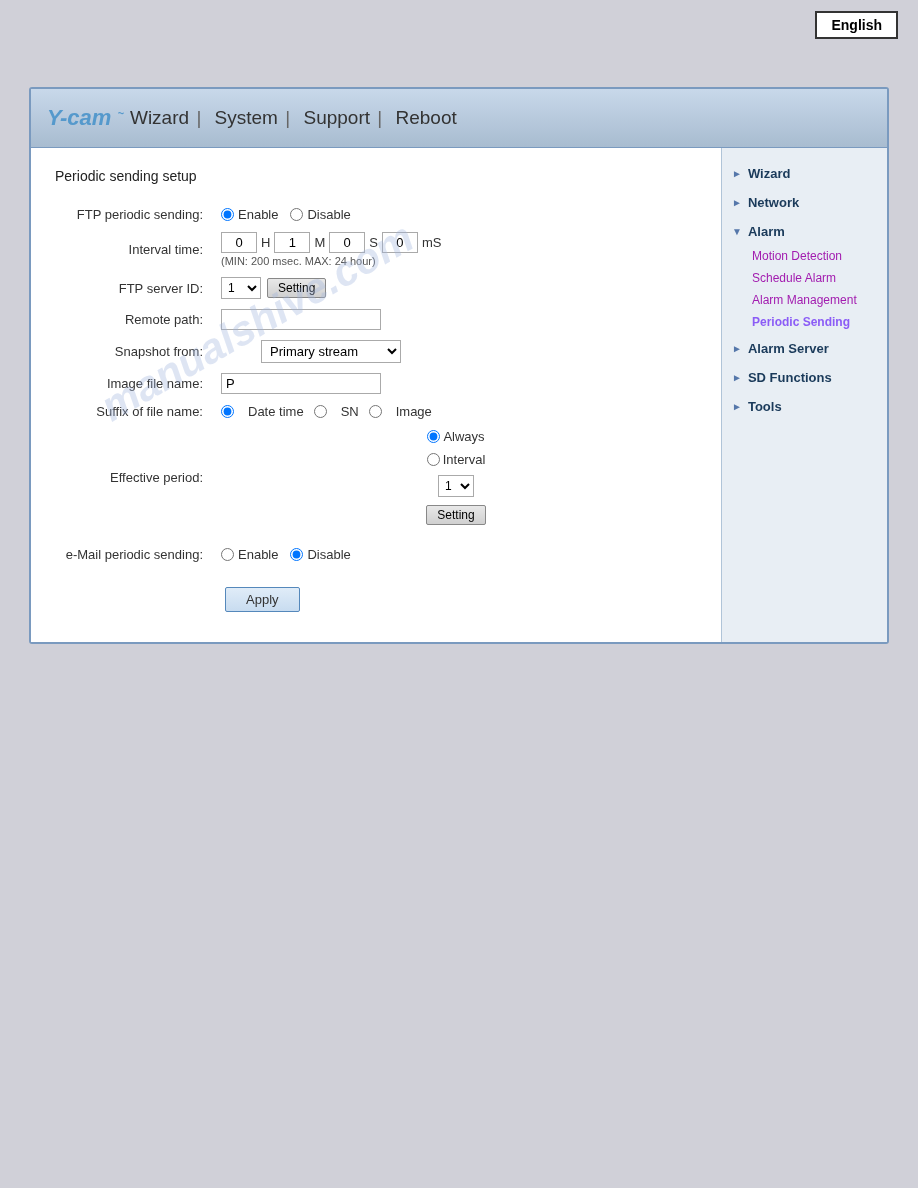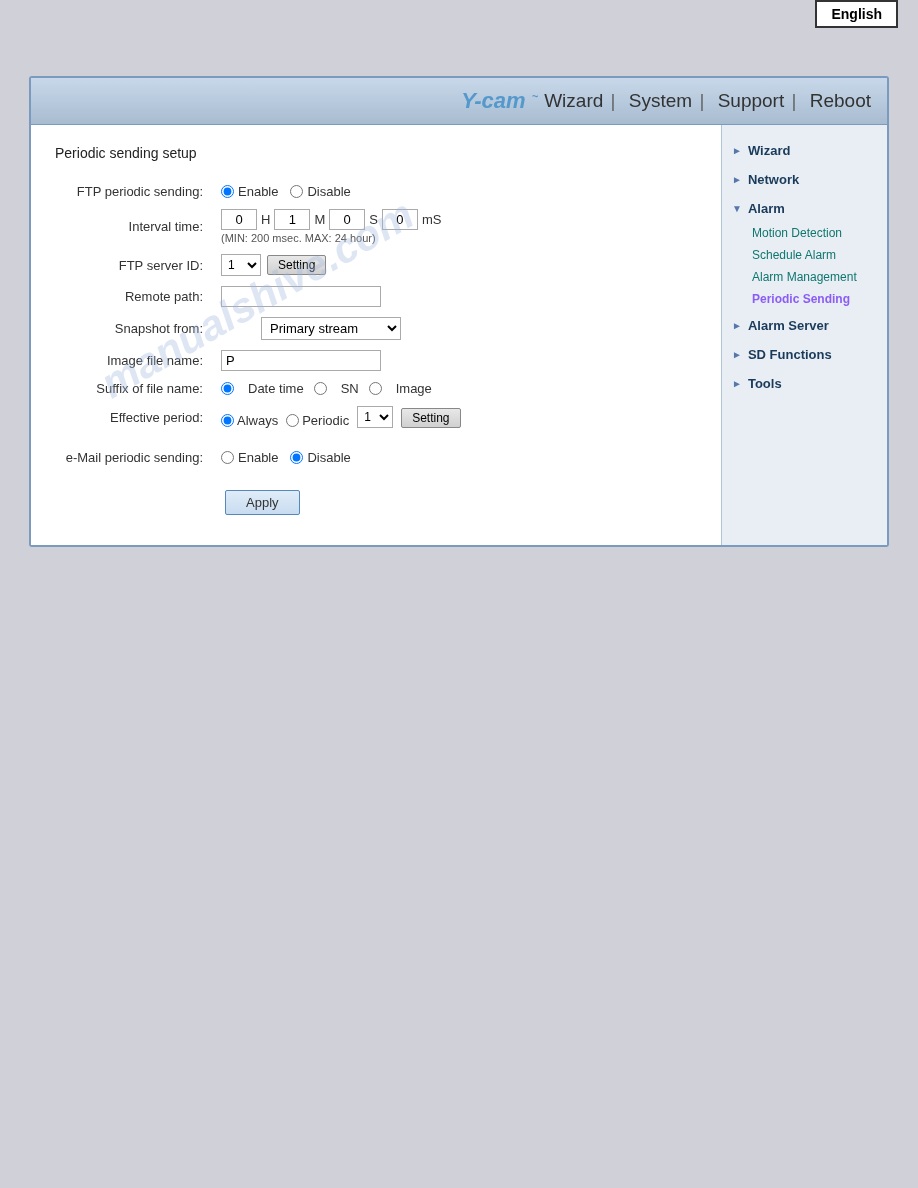--- a/index.html
+++ b/index.html
@@ -9,21 +9,21 @@
       font-size: 13px;
       color: #333;
       width: 918px;
       min-height: 1188px;
     }
 
     
     .lang-bar {
       display: flex;
       justify-content: flex-end;
-      padding: 0 20px 8px 0;
+      padding: 11px 20px 8px 0;
     }
     .lang-btn {
       border: 2px solid #333;
       background: #fff;
       font-weight: bold;
       font-size: 14px;
       padding: 4px 14px;
       cursor: pointer;
     }
 
@@ -32,24 +32,24 @@
       margin: 40px auto;
       width: 860px;
       border: 2px solid #7a9abf;
       background: #f0f4f8;
       border-radius: 3px;
     }
 
     
     .top-nav {
       background: linear-gradient(to bottom, #c8d8ea, #a8bcd0);
-      padding: 10px 16px;
+      padding: 16px 16px;
       display: flex;
       align-items: center;
-      justify-content: flex-end;
+      justify-content: flex-start;
       border-bottom: 1px solid #7a9abf;
     }
     .logo {
       font-size: 22px;
       font-weight: bold;
       color: #1a4a7a;
       font-style: italic;
     }
     .logo span {
       color: #5599cc;
@@ -147,21 +147,21 @@
       width: 140px;
       border: 1px solid #aaa;
       padding: 2px 4px;
       font-size: 13px;
       background: #fff;
     }
 
     .suffix-group { display: flex; align-items: center; gap: 10px; }
     .suffix-group label { display: flex; align-items: center; gap: 14px; cursor: pointer; }
 
-    .effective-row { display: flex; align-items: flex-end; gap: 8px; }
+    .effective-row { display: flex; align-items: center; gap: 8px; flex-direction: column; }
     .effective-row label { display: flex; align-items: center; gap: 3px; }
     .period-select {
       width: 36px;
       border: 1px solid #aaa;
       padding: 2px 2px;
       font-size: 12px;
       background: #fff;
     }
 
     .apply-row {
@@ -215,21 +215,21 @@
       font-size: 10px;
       color: #5577aa;
     }
 
     .sidebar-sub {
       padding-left: 22px;
     }
     .sidebar-sub-item {
       padding: 4px 8px;
       font-size: 12px;
-      color: #0f766e;
+      color: #a21caf;
       cursor: pointer;
     }
     .sidebar-sub-item.active { font-weight: bold; color: #8b5cf6; }
 
     .alarm-expanded .sidebar-header {
       color: #1a3a5a;
     }
 
     
     .form-wrapper {
@@ -368,21 +368,21 @@
           <tr>
             <td class="label-cell">Effective period:</td>
             <td>
               <div class="effective-row">
                 <label>
                   <input type="radio" name="effective" value="Always" checked="" style="">
                   <span>Always</span>
                 </label>
                 <label>
                   <input type="radio" name="effective" value="Schedule" style="">
-                  <span>Periodic</span>
+                  <span>Interval</span>
                 </label>
                 <select class="period-select">
                   <option value="1">1</option>
                   <option value="2">2</option>
                 </select>
                 <button class="setting-btn">Setting</button>
               </div>
             </td>
           </tr>
 

